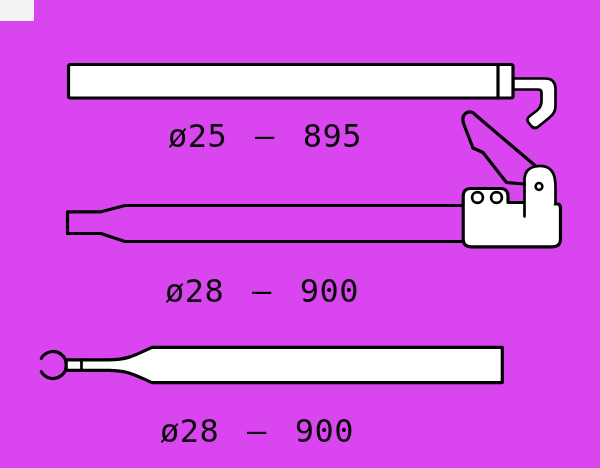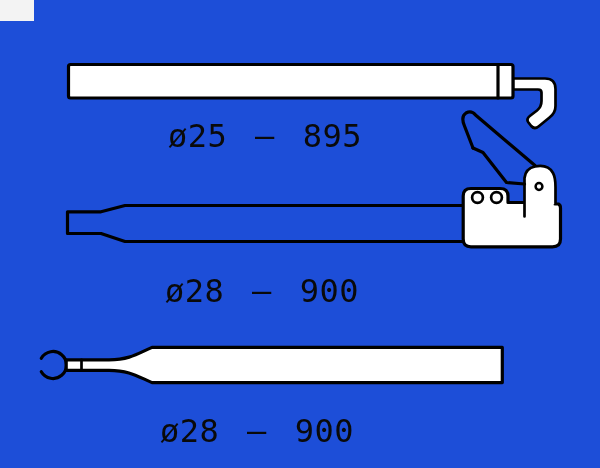--- a/index.html
+++ b/index.html
@@ -4,21 +4,21 @@
 <style>
   html, body {
     margin: 0;
     padding: 0;
     background: #ffffff;
   }
   .canvas {
     position: relative;
     width: 600px;
     height: 468px;
-    background: #1d4ed8;
+    background: #d946ef;
     overflow: hidden;
   }
   svg { display: block; }
   .ln {
     fill: none;
     stroke: #000000;
     stroke-width: 3.2;
     stroke-linecap: round;
     stroke-linejoin: round;
   }

